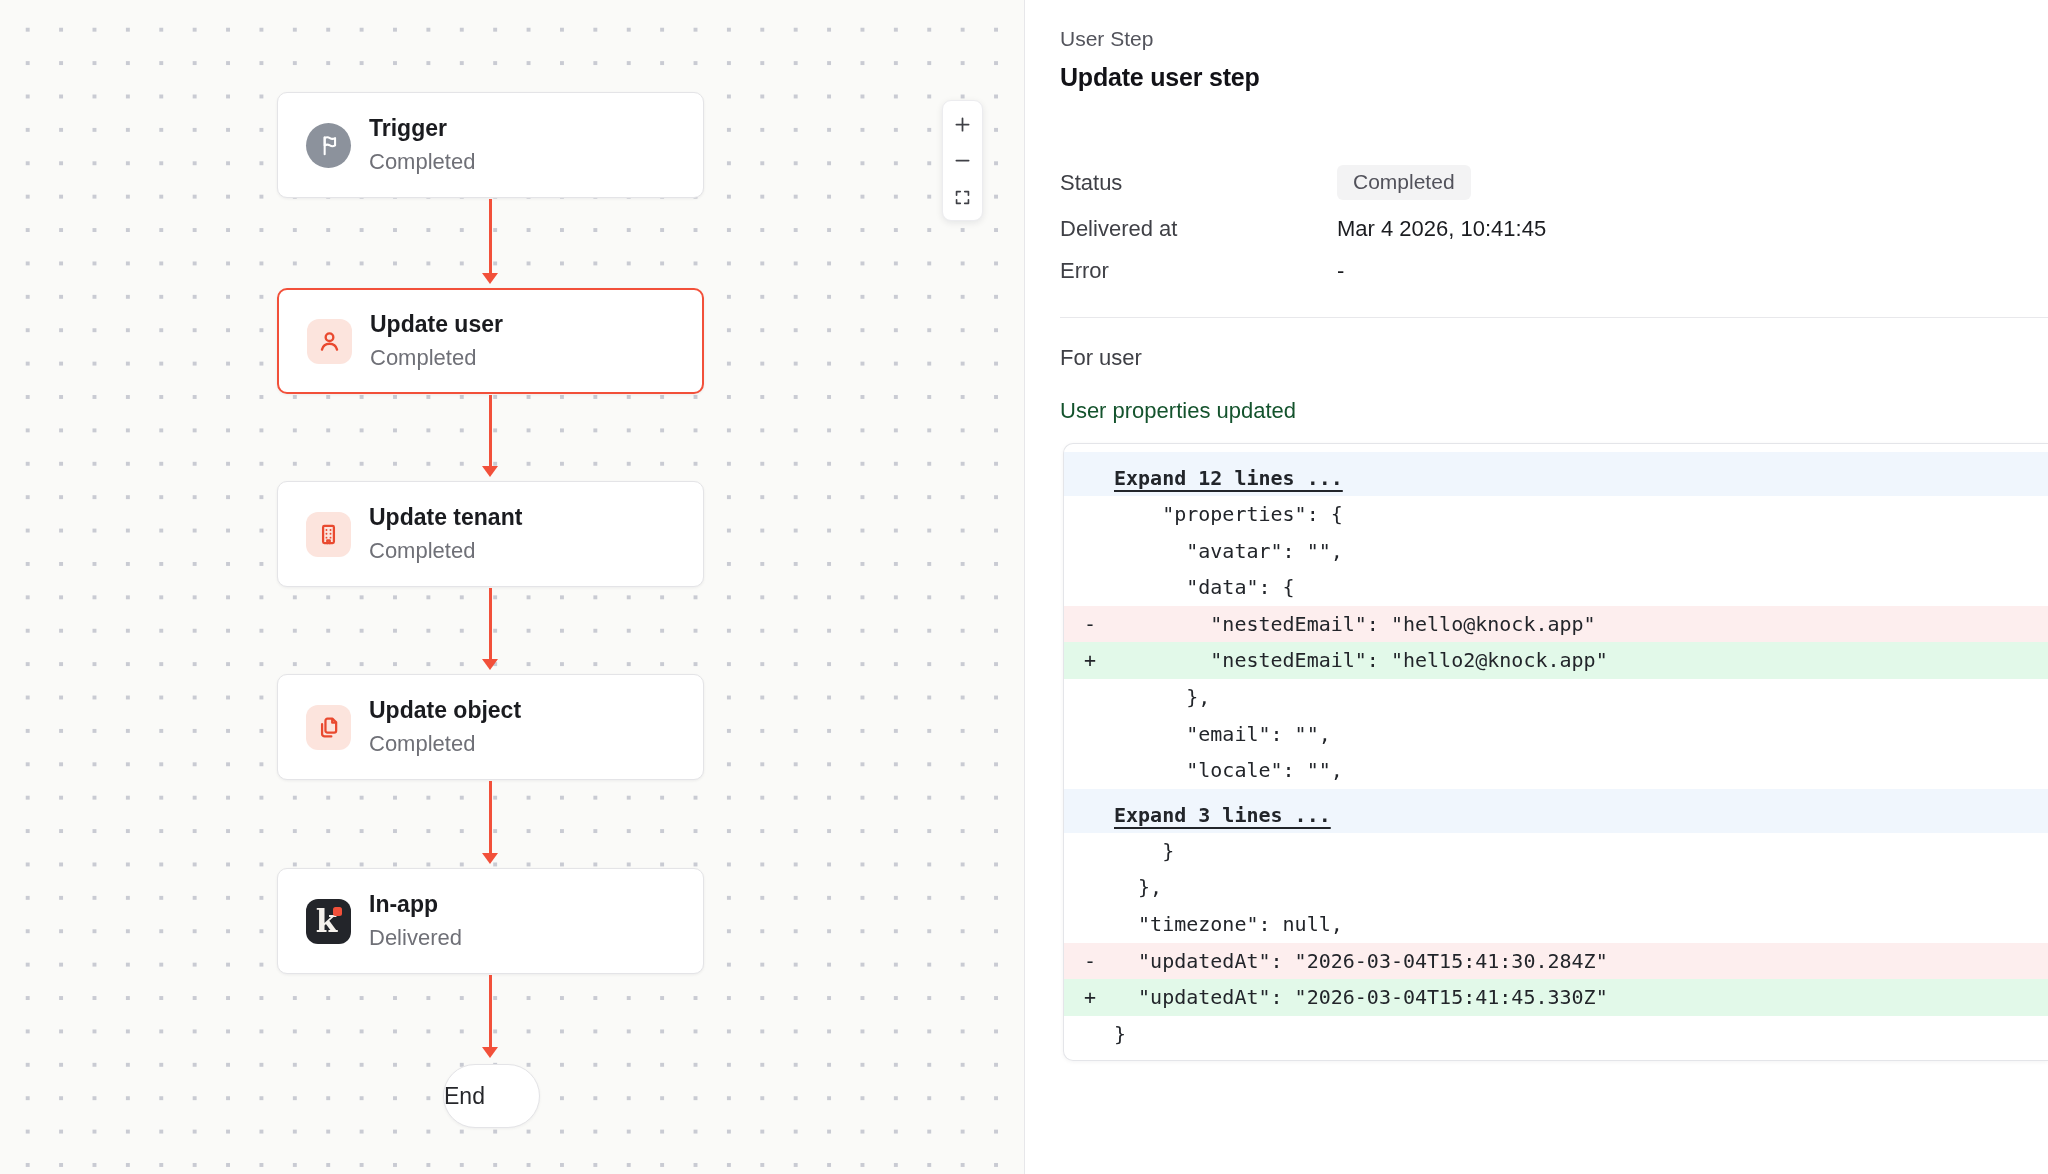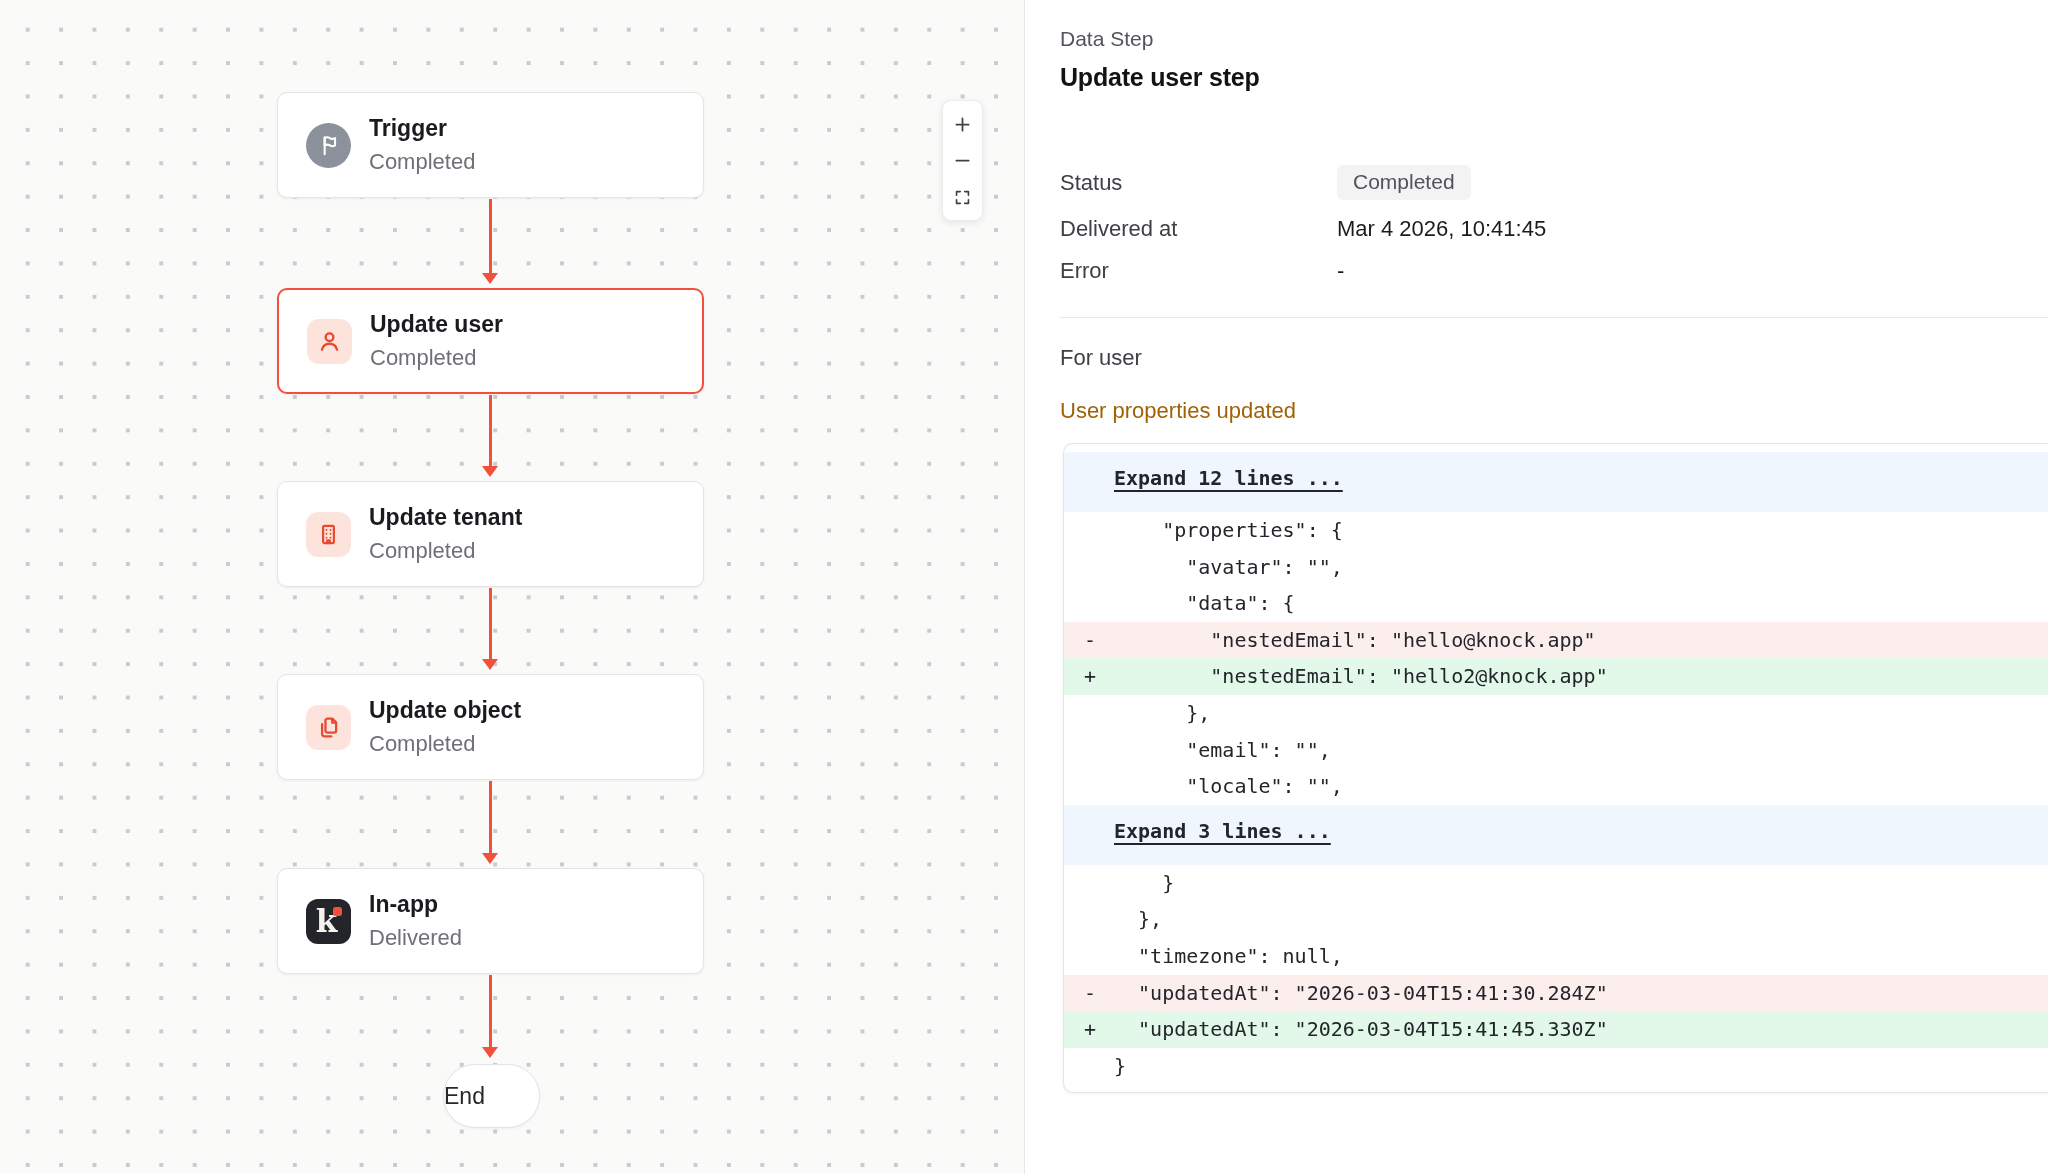--- a/index.html
+++ b/index.html
@@ -63,34 +63,34 @@
   .fields { margin-top:71px; }
   .frow { display:grid; grid-template-columns:277px auto; align-items:center; }
   .frow + .frow { margin-top:16px; }
   .flabel { font-size:22px; color:#3F4046; }
   .fvalue { font-size:22px; color:#1B1C20; }
   .badge { display:inline-block; padding:5px 16px 6px; background:#F3F3F4; border-radius:6px;
            font-size:21px; color:#52525B; }
   .divider { margin-top:33px; border-top:1px solid #E8E8EB; width:988px; }
   .for-user { margin-top:27px;gap:40px; }
   .link { color:#F4452A; cursor:pointer; }
-  .section-label { margin-top:25px; font-size:22px; color:#a16207; line-height:30px; }
+  .section-label { margin-top:25px; font-size:22px; color:#14532d; line-height:30px; }
 
   
   .diff { margin-top:17px; margin-left:3px; width:985px;
     border:1px solid #E4E5E9; border-right:none; border-radius:10px 0 0 10px;
     background:#fff; box-shadow:0 1px 4px rgba(16,24,40,.05);
     padding:8px 0; overflow:hidden;
     font-family:"DejaVu Sans Mono", monospace; font-size:20px; color:#22252A; }
   .drow { display:flex; height:36.6px; line-height:36.6px; white-space:pre; }
   .drow .marker { flex:0 0 50px; padding-left:20px; white-space:pre; }
   .drow .code   { white-space:pre; }
   .drow.del { background:#FDEEEE; }
   .drow.add { background:#E2F9E9; }
-  .drow.expand { height:60px; line-height:52px; background:#F0F6FD; cursor:pointer; }
+  .drow.expand { height:44px; line-height:52px; background:#F0F6FD; cursor:pointer; }
   .drow.expand .code { padding-left:50px; font-weight:700; text-decoration:underline;
                        text-underline-offset:5px; }
   svg { display:block; }
 </style>
 </head>
 <body>
 
 <div class="app">
 
   <div class="canvas">
@@ -197,21 +197,21 @@
       </button>
       <button class="zbtn">
         <svg width="19" height="19" viewBox="0 0 24 24" fill="none" stroke="#3F4046" stroke-width="2.1" stroke-linecap="round" stroke-linejoin="round">
           <path d="M4.5 9.2V4.5H9.2M14.8 4.5h4.7v4.7M19.5 14.8v4.7h-4.7M9.2 19.5H4.5v-4.7"></path>
         </svg>
       </button>
     </div>
   </div>
 
   <div class="panel">
-    <div class="eyebrow">Data Step</div>
+    <div class="eyebrow">User Step</div>
     <div class="ptitle">Update user step</div>
 
     <div class="fields">
       <div class="frow">
         <span class="flabel">Status</span>
         <span><span class="badge">Completed</span></span>
       </div>
       <div class="frow">
         <span class="flabel">Delivered at</span>
         <span class="fvalue">Mar 4 2026, 10:41:45</span>

